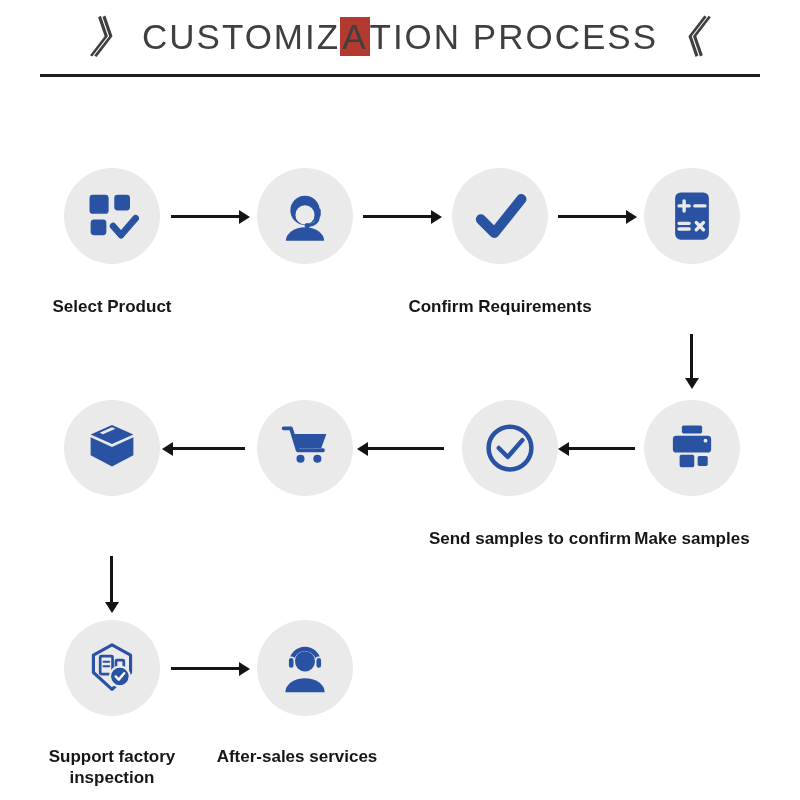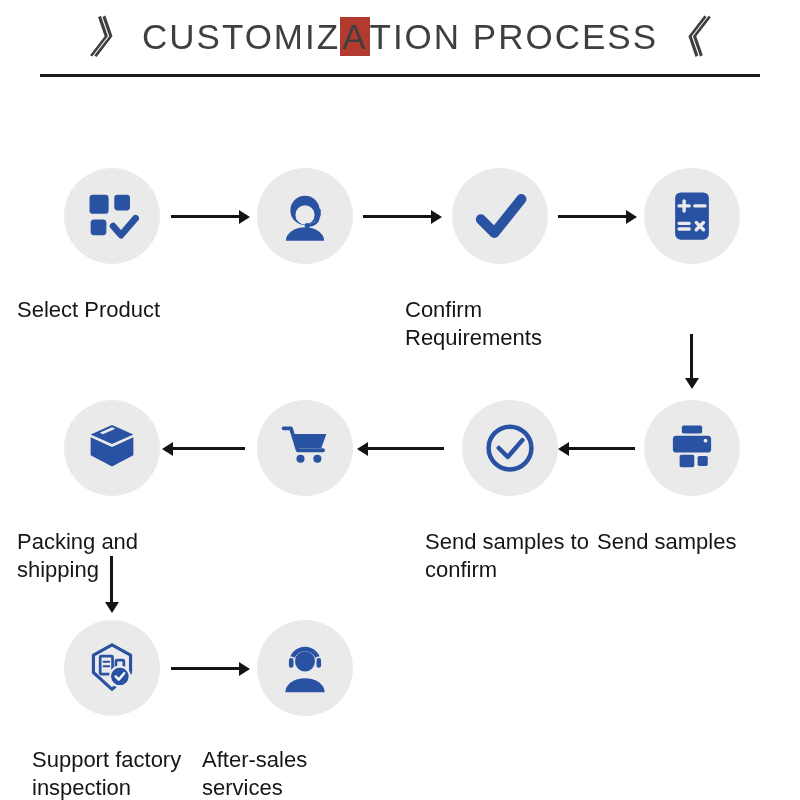--- a/index.html
+++ b/index.html
@@ -19,21 +19,21 @@
   .title-text{font-size:35px;letter-spacing:2px;font-weight:400;}
   .mark{display:inline-block;font-size:44px;font-weight:bold;transform:skewX(-12deg);vertical-align:-3px;}
   .mark.ml{margin-right:6px;}
   .mark.mr{margin-left:6px;}
   .hl{background:var(--highlight-bg);padding:0 2px;}
 
   .divider{position:absolute;top:74px;left:40px;width:720px;height:3px;background:var(--divider);}
 
   .node{position:absolute;width:96px;height:96px;border-radius:50%;background:var(--circle-bg);display:flex;align-items:center;justify-content:center;}
   .node svg{width:54px;height:54px;display:block;}
-  .label{position:absolute;font-size:22px;color:var(--label);line-height:1.25;}
+  .label{position:absolute;text-align:center;font-size:17px;color:var(--label);line-height:1.25;font-weight:bold;}
 
   .f{fill:var(--icon-blue);}
   .bgf{fill:var(--circle-bg);}
   .sB{stroke:var(--icon-blue);fill:none;}
   .sW{stroke:#fbfbfb;fill:none;}
   .sBG{stroke:var(--circle-bg);fill:none;}
   .cup{fill:var(--icon-blue);stroke:var(--circle-bg);stroke-width:1.4;}
 
   .arrow{position:absolute;background:var(--arrow);}
   .arrow.h{height:3px;}
@@ -101,21 +101,21 @@
 
   <div class="node" style="left:644px;top:400px;">
     <svg viewBox="0 0 48 48">
       <rect class="f" x="15" y="4" width="18" height="7" rx="1.5"></rect>
       <rect class="f" x="7" y="13" width="34" height="15" rx="3"></rect>
       <circle class="bgf" cx="36" cy="17.5" r="1.7"></circle>
       <rect class="f" x="13" y="30" width="13" height="11" rx="1.5"></rect>
       <rect class="f" x="29" y="31" width="9" height="9" rx="1.5"></rect>
     </svg>
   </div>
-  <div class="label" style="left:597px;top:528px;width:190px;">Send samples</div>
+  <div class="label" style="left:597px;top:528px;width:190px;">Make samples</div>
 
   <div class="node" style="left:462px;top:400px;">
     <svg viewBox="0 0 48 48">
       <circle class="sB" cx="24" cy="24" r="19" stroke-width="4"></circle>
       <path class="sB" d="M14 24 l8 8 L35 17" stroke-width="4" stroke-linecap="round" stroke-linejoin="round"></path>
     </svg>
   </div>
   <div class="label" style="left:425px;top:528px;width:210px;">Send samples to confirm</div>
 
   <div class="node" style="left:257px;top:400px;">
@@ -128,21 +128,20 @@
   </div>
 
   <div class="node" style="left:64px;top:400px;">
     <svg viewBox="0 0 48 48">
       <polygon class="f" points="24,3.5 43,12 24,20.5 5,12"></polygon>
       <polygon class="f" points="43,14.5 43,30.5 24,40.5 24,23"></polygon>
       <polygon class="f" points="5,14.5 24,23 24,40.5 5,30.5"></polygon>
       <path class="bgf" d="M13 10.5 L24 5.5 l3 1.3 L16 11.8 z"></path>
     </svg>
   </div>
-  <div class="label" style="left:17px;top:528px;width:190px;">Packing and shipping</div>
 
   <div class="arrow h left" style="left:569px;top:447px;width:66px;"></div>
   <div class="arrow h left" style="left:368px;top:447px;width:76px;"></div>
   <div class="arrow h left" style="left:173px;top:447px;width:72px;"></div>
   <div class="arrow v down" style="left:110px;top:556px;height:46px;"></div>
 
   <div class="node" style="left:64px;top:620px;">
     <svg viewBox="0 0 48 48">
       <path class="sB" d="M24 3.5 L40.5 12.5 V28 L24 43 L7.5 28 V12.5 Z" stroke-width="2.8" stroke-linejoin="round"></path>
       <rect class="sB" x="13.5" y="13.5" width="11" height="16" rx="1" stroke-width="2.4"></rect>

